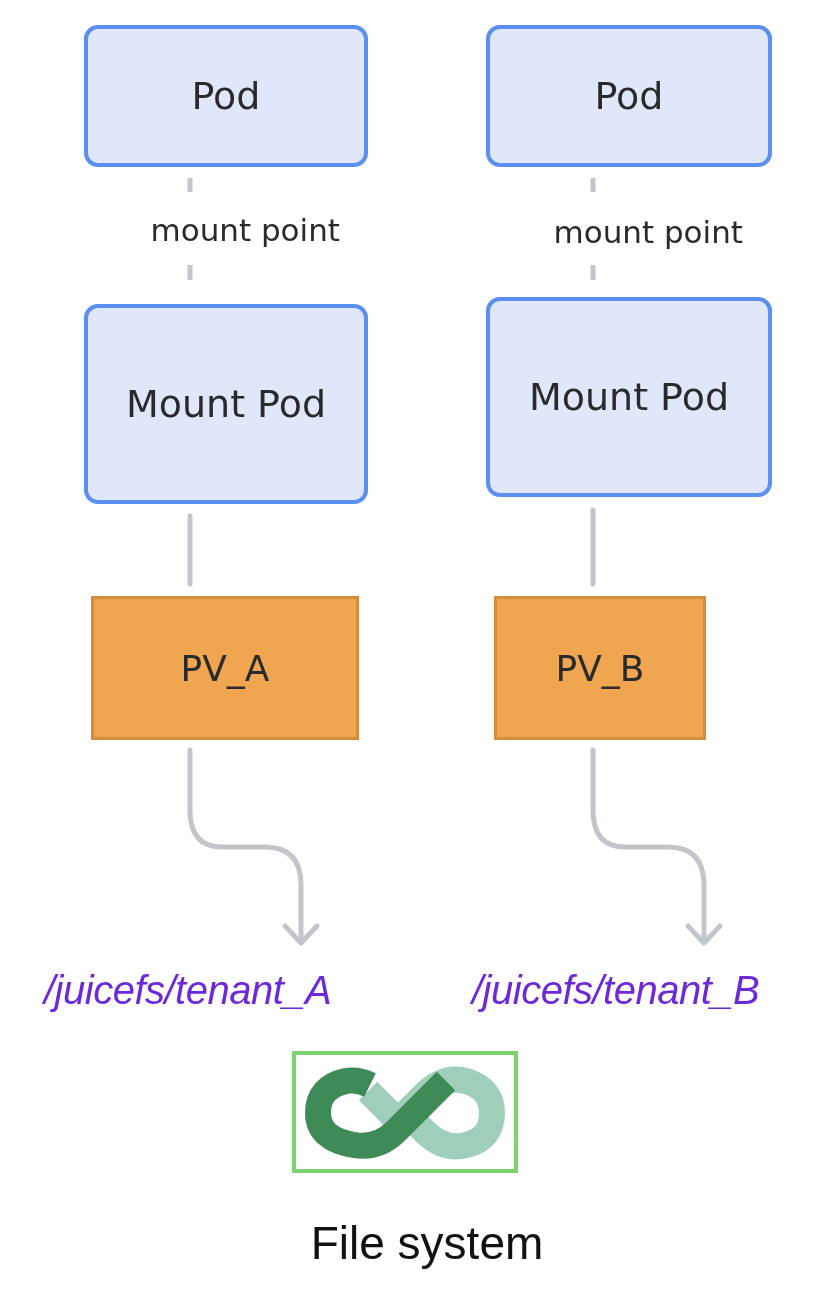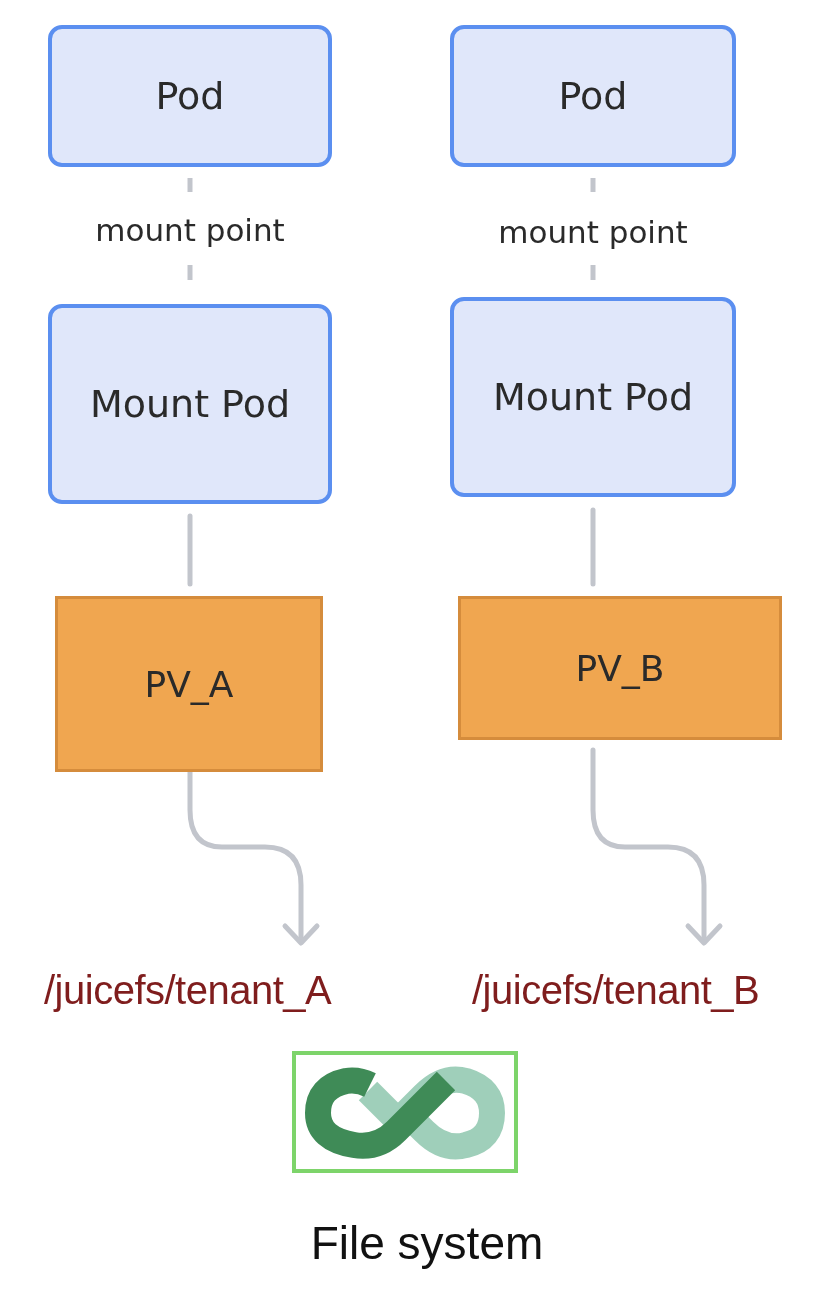--- a/index.html
+++ b/index.html
@@ -1,21 +1,21 @@
 <!DOCTYPE html>
 <html><head>
 <meta charset="utf-8">
 <style>
   html, body { margin: 0; padding: 0; background: #ffffff; }
   body { width: 822px; height: 1300px; position: relative; overflow: hidden; font-family: "DejaVu Sans", sans-serif; color: #222; }
-  .box { position: absolute; box-sizing: border-box; display: flex; align-items: center; justify-content: center; }
+  .box { position: absolute; box-sizing: border-box; display: flex; align-items: center; justify-content: center; margin-left: 36px; }
   .pod { background: #e0e7fa; border: 4px solid #5b8ff0; border-radius: 14px; font-size: 38px; color: #2a2a2a; }
   .pv { background: #f0a650; border: 3px solid #d58c3c; font-size: 36px; color: #2a2a2a; }
-  .lbl { position: absolute; font-size: 31px; color: #2a2a2a; text-align: center; white-space: nowrap; }
-  .path { position: absolute; font-size: 40px; color: #7f1d1d; white-space: nowrap; font-family: "Liberation Sans", sans-serif; letter-spacing: -0.5px; }
+  .lbl { position: absolute; font-size: 31px; color: #2a2a2a; text-align: right; white-space: nowrap; }
+  .path { position: absolute; font-size: 40px; color: #6d28d9; white-space: nowrap; font-family: "Liberation Sans", sans-serif; letter-spacing: -0.5px; font-style: italic; }
   .caption { position: absolute; font-family: "Liberation Sans", sans-serif; font-size: 46px; color: #111; left: 16px; width: 822px; text-align: center; top: 1216px; }
   svg.lines { position: absolute; left: 0; top: 0; }
   .logo-frame { position: absolute; left: 292px; top: 1051px; width: 226px; height: 122px; box-sizing: border-box; border: 4px solid #7dd46a; background: #fff; }
 </style>
 </head>
 <body>
 
 <svg class="lines" width="822" height="1300">
 
   <line x1="190" y1="178" x2="190" y2="192" stroke="#c2c5cc" stroke-width="5"></line>
@@ -33,33 +33,33 @@
   <polyline points="688,926 704,943 720,926" fill="none" stroke="#c2c5cc" stroke-width="5" stroke-linecap="round" stroke-linejoin="round"></polyline>
 </svg>
 
 <div class="box pod" style="left:48px; top:25px; width:284px; height:142px;">
   <span>Pod</span>
 </div>
 <div class="lbl" style="left:40px; width:300px; top:212px;">mount point</div>
 <div class="box pod" style="left:48px; top:304px; width:284px; height:200px;">
   <span>Mount Pod</span>
 </div>
-<div class="box pv" style="left:55px; top:596px; width:268px; height:176px;">
+<div class="box pv" style="left:55px; top:596px; width:268px; height:144px;">
   <span>PV_A</span>
 </div>
 <div class="path" style="left:44px; top:968px;">/juicefs/tenant_A</div>
 
 <div class="box pod" style="left:450px; top:25px; width:286px; height:142px;">
   <span>Pod</span>
 </div>
 <div class="lbl" style="left:443px; width:300px; top:214px;">mount point</div>
 <div class="box pod" style="left:450px; top:297px; width:286px; height:200px;">
   <span>Mount Pod</span>
 </div>
-<div class="box pv" style="left:458px; top:596px; width:324px; height:144px;">
+<div class="box pv" style="left:458px; top:596px; width:212px; height:144px;">
   <span>PV_B</span>
 </div>
 <div class="path" style="left:448px; top:968px;margin-left:24px;">/juicefs/tenant_B</div>
 
 <div class="logo-frame">
   <svg width="218" height="114" viewBox="0 0 218 114">
 
     <path d="M98 70 L128 40 Q148 20 170 26 Q196 34 196 58 Q196 84 170 90 Q148 96 128 76 L112 60" fill="none" stroke="#9fcfba" stroke-width="26" stroke-linejoin="round"></path>
     <path d="M72 36 L98 62" fill="none" stroke="#9fcfba" stroke-width="26"></path>
 

